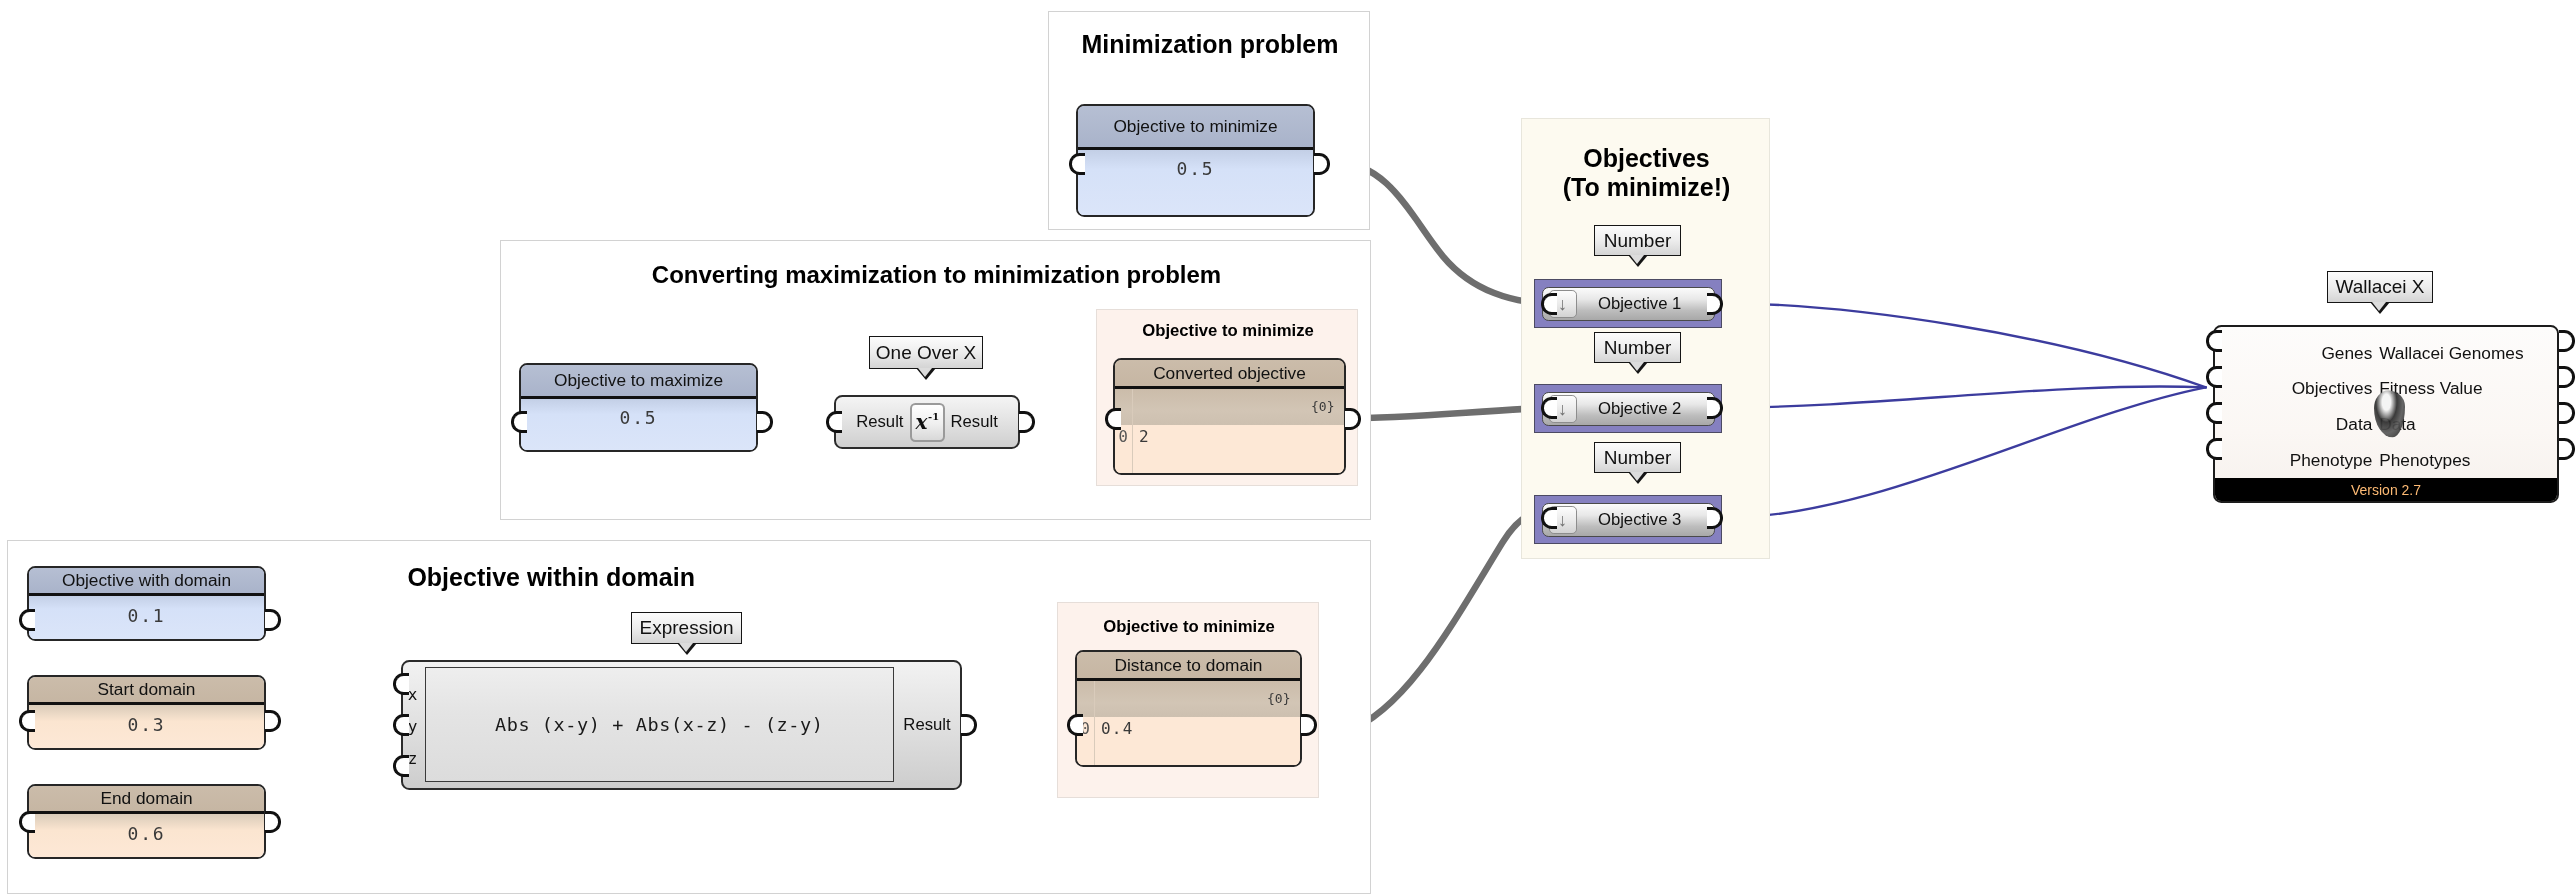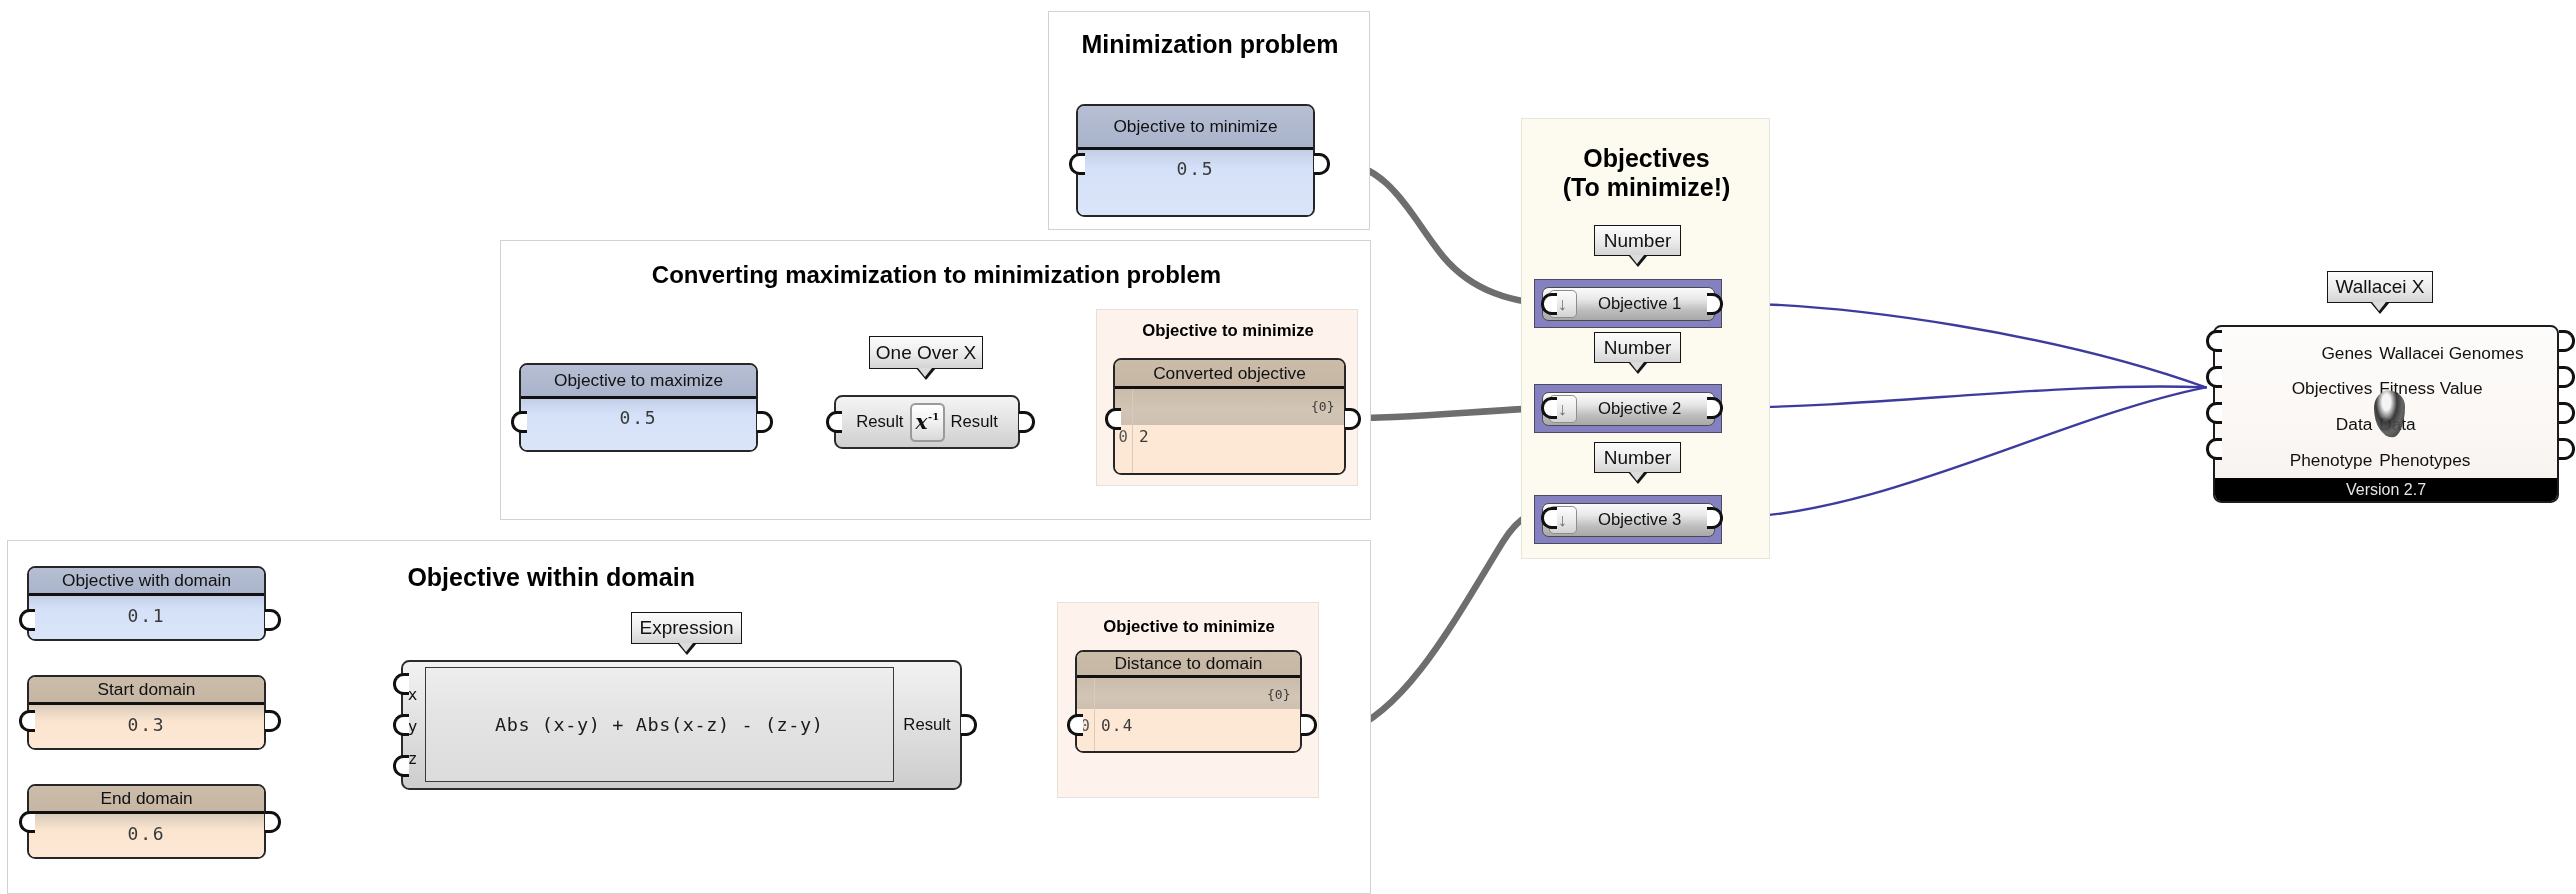--- a/index.html
+++ b/index.html
@@ -181,21 +181,21 @@
     position:absolute;left:46.5%;top:44%;width:31px;height:47px;
     transform:translateY(-3.6px);
     background:
       radial-gradient(ellipse at 40% 25%, #f4f4f4 0%, #f4f4f4 16%, #2b2b2b 40%, #5a5a5a 62%, #141414 100%),
       radial-gradient(ellipse at 60% 72%, #ffffff 0%, #dadada 22%, #303030 58%, #111 100%);
     border-radius:46% 54% 40% 60% / 38% 34% 66% 62%;
     opacity:.92;filter:blur(0.2px);
   }
   .wallacei .version{
     position:absolute;left:0;right:0;bottom:0;height:22.7px;
-    background:#000;color:#e5e5e5;font-size:16px;
+    background:#000;color:#fdba74;font-size:14px;
     display:flex;align-items:center;justify-content:center;
     white-space:nowrap;
   }
 
   
   .balloon{
     position:absolute;box-sizing:border-box;
     border:1.8px solid #151515;
     background:linear-gradient(180deg,#fcfcfc 0%,#ededed 50%,#d4d4d4 100%);
     display:flex;align-items:center;justify-content:center;
@@ -432,21 +432,21 @@
       <span style="top:87px;">z</span>
     </div>
     <div class="field">Abs (x-y) + Abs(x-z) - (z-y)</div>
     <div class="resultcell">Result</div>
   </div>
   <div class="port left" style="left:393px;top:673px;"></div>
   <div class="port left" style="left:393px;top:714px;"></div>
   <div class="port left" style="left:393px;top:755px;"></div>
   <div class="port right" style="left:961px;top:714px;"></div>
 
-  <div class="panel" style="left:1075px;top:650px;width:227px;height:103px;">
+  <div class="panel" style="left:1075px;top:650px;width:227px;height:117px;">
     <div class="cap">Distance to domain</div>
     <div class="pbody">
       <div class="pshade"></div>
       <div class="gutter"></div>
       <div class="pathlabel">{0}</div>
       <div class="rowidx" style="top:39px;">0</div>
       <div class="rowval" style="top:38px;">0.4</div>
     </div>
   </div>
   <div class="port left" style="left:1067px;top:714px;"></div>

